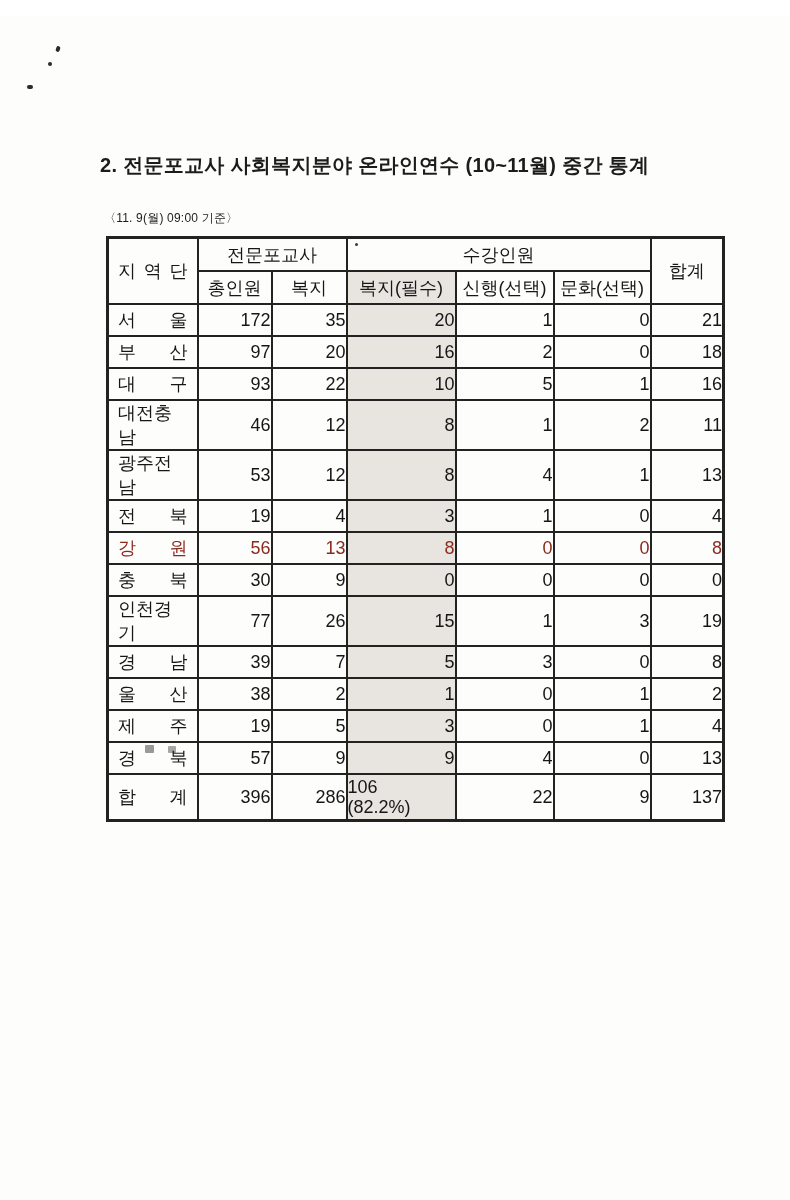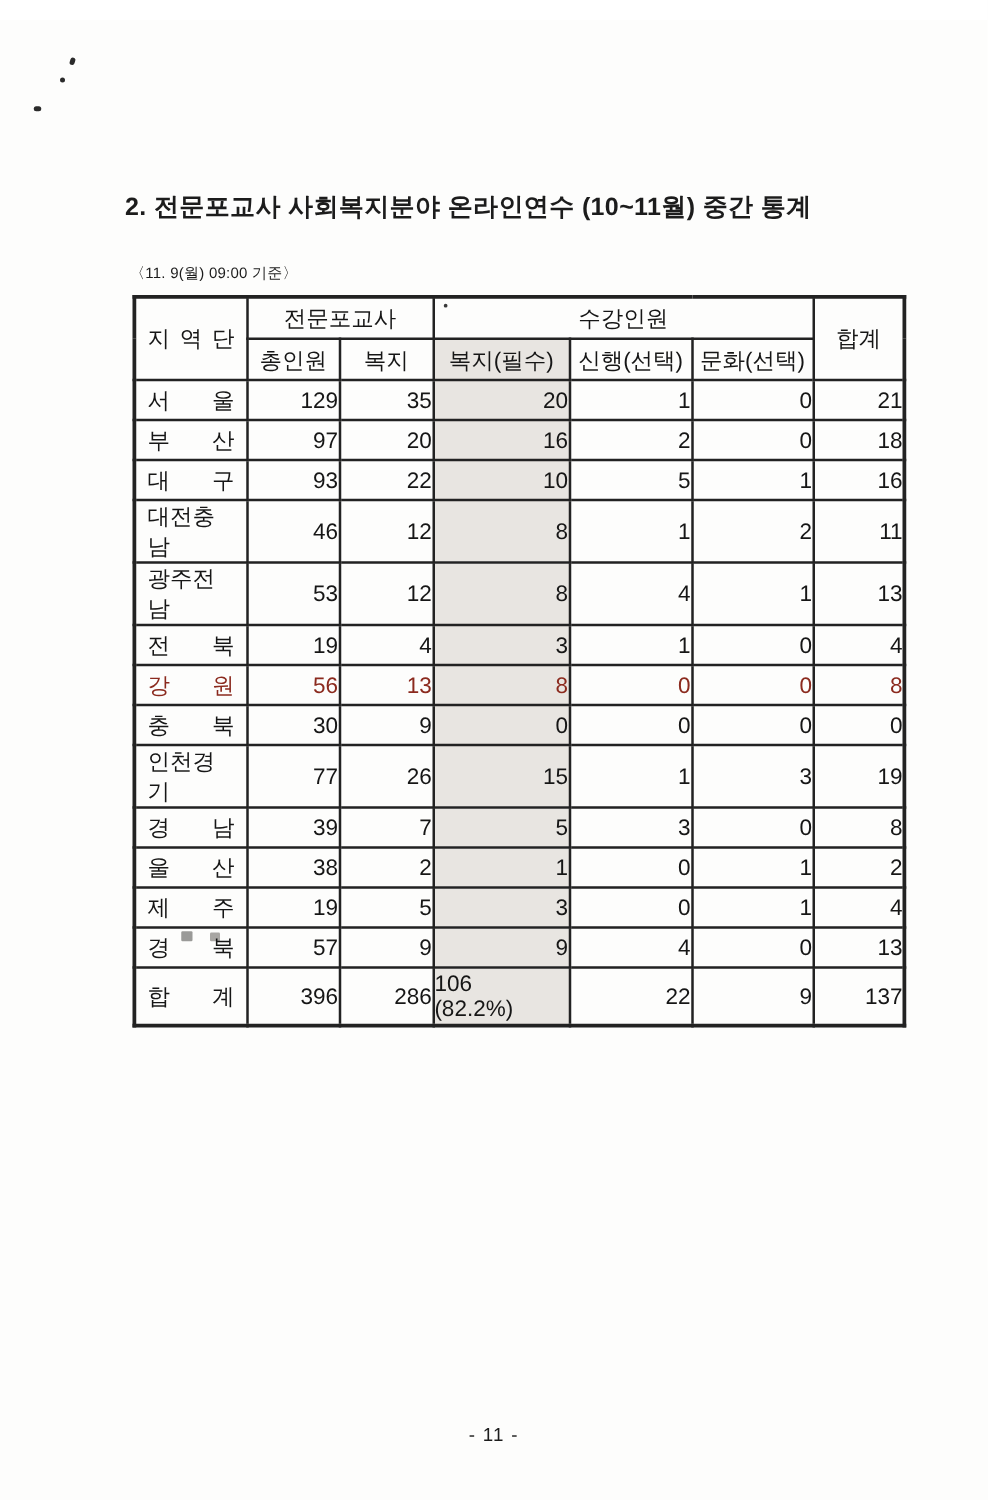--- a/index.html
+++ b/index.html
@@ -129,21 +129,21 @@
           <th>문화(선택)</th>
         </tr>
 
         <tr class="drow">
           <td>
               <div class="rflex">
                 <span>서</span>
                 <span>울</span>
               </div>
             </td>
-          <td class="num">129</td>
+          <td class="num">172</td>
           <td class="num">35</td>
           <td class="num shaded">20</td>
           <td class="num">1</td>
           <td class="num">0</td>
           <td class="num">21</td>
         </tr>
         <tr class="drow">
           <td>
               <div class="rflex">
                 <span>부</span>
@@ -326,14 +326,13 @@
             <div>(82.2%)</div>
           </td>
           <td class="num">22</td>
           <td class="num">9</td>
           <td class="num">137</td>
         </tr>
       </tbody>
     </table>
   </div>
 
-  <div class="page-number">- 11 -</div>
 </div>
 
 </body></html>

